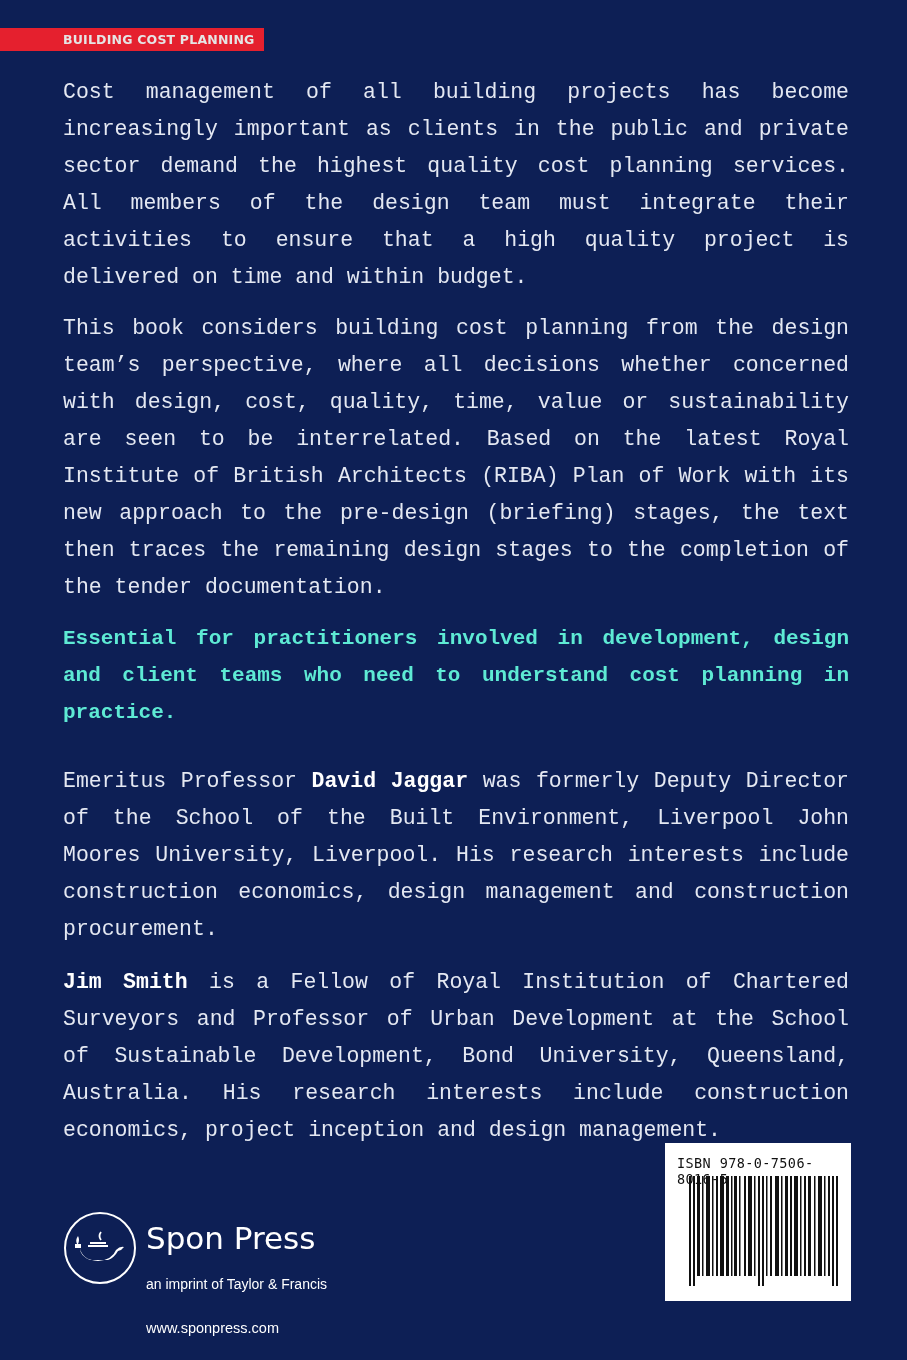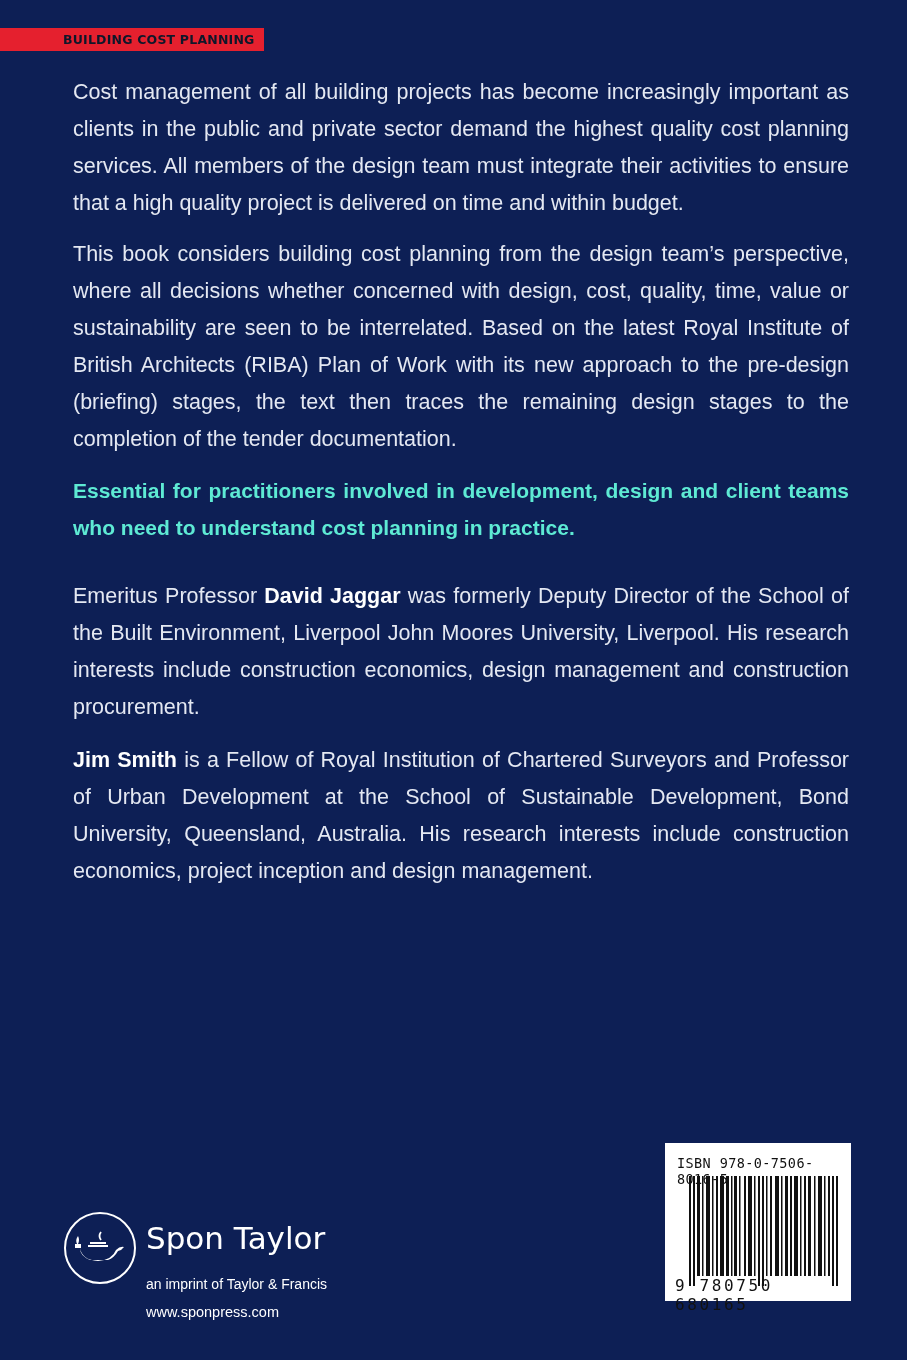--- a/index.html
+++ b/index.html
@@ -15,42 +15,43 @@
     font-family: "Liberation Sans", sans-serif;
     color: #e8ecf5;
   }
   .banner {
     position: absolute;
     left: 0;
     top: 28px;
     width: 264px;
     height: 23px;
     background: #e5202e;
-    color: #0f172a;
+    color: #e5e5e5;
     font-family: "DejaVu Sans", sans-serif;
     font-weight: bold;
     font-size: 12.5px;
     line-height: 23px;
     padding-left: 63px;
     box-sizing: border-box;
     letter-spacing: 0.2px;
   }
   .content {
     position: absolute;
     left: 63px;
     top: 74px;
     width: 786px;
   }
   .para {
     font-size: 21.5px;
     line-height: 37px;
     text-align: justify;
-    margin: 0 0 14px 10px;
+    margin: 0 0 14px 0;
     color: #e4e8f2;
     font-weight: 300;
+    font-family: Liberation Mono, monospace;
   }
   .para.lead {
     margin-bottom: 14px;
   }
   .para.bold {
     font-weight: bold;
     color: #5eead4;
     font-size: 21px;
   }
   .para.bio {
@@ -85,21 +86,21 @@
     font-family: "DejaVu Sans", sans-serif;
   }
   .publisher .imprint {
     font-size: 14px;
     color: #ffffff;
     margin-top: 20px;
   }
   .publisher .url {
     font-size: 14.5px;
     color: #ffffff;
-    margin-top: 12px;
+    margin-top: 28px;
   }
 
   .isbn-box {
     position: absolute;
     left: 665px;
     top: 1143px;
     width: 186px;
     height: 158px;
     background: #ffffff;
     box-sizing: border-box;
@@ -153,21 +154,21 @@
     <rect x="24" y="28" width="16" height="2" fill="#ffffff"></rect>
 
     <path d="M11 30 Q9 26 12 22 Q14 26 12 30 Z" fill="#ffffff"></path>
     <rect x="9" y="30" width="6" height="4" fill="#ffffff"></rect>
 
     <path d="M35 26 Q32 22 35 18" stroke="#ffffff" stroke-width="1.8" fill="none"></path>
   </svg>
 </div>
 
 <div class="publisher">
-  <div class="pname">Spon Taylor</div>
+  <div class="pname">Spon Press</div>
   <div class="imprint">an imprint of Taylor &amp; Francis</div>
   <div class="url">www.sponpress.com</div>
 </div>
 
 <div class="isbn-box">
   <div class="isbn-text">ISBN 978-0-7506-8016-5</div>
   <svg class="barcode" viewBox="0 0 152 110" preserveAspectRatio="none">
     <g fill="#111">
       <rect x="0" y="0" width="2" height="110"></rect>
       <rect x="4" y="0" width="2" height="110"></rect>
@@ -197,14 +198,13 @@
       <rect x="115" y="0" width="2" height="100"></rect>
       <rect x="119" y="0" width="3" height="100"></rect>
       <rect x="125" y="0" width="1.5" height="100"></rect>
       <rect x="129" y="0" width="4" height="100"></rect>
       <rect x="135" y="0" width="1.5" height="100"></rect>
       <rect x="139" y="0" width="2" height="100"></rect>
       <rect x="143" y="0" width="2" height="110"></rect>
       <rect x="147" y="0" width="2" height="110"></rect>
     </g>
   </svg>
-  <div class="barcode-digits">9 780750 680165</div>
 </div>
 
 </body></html>

